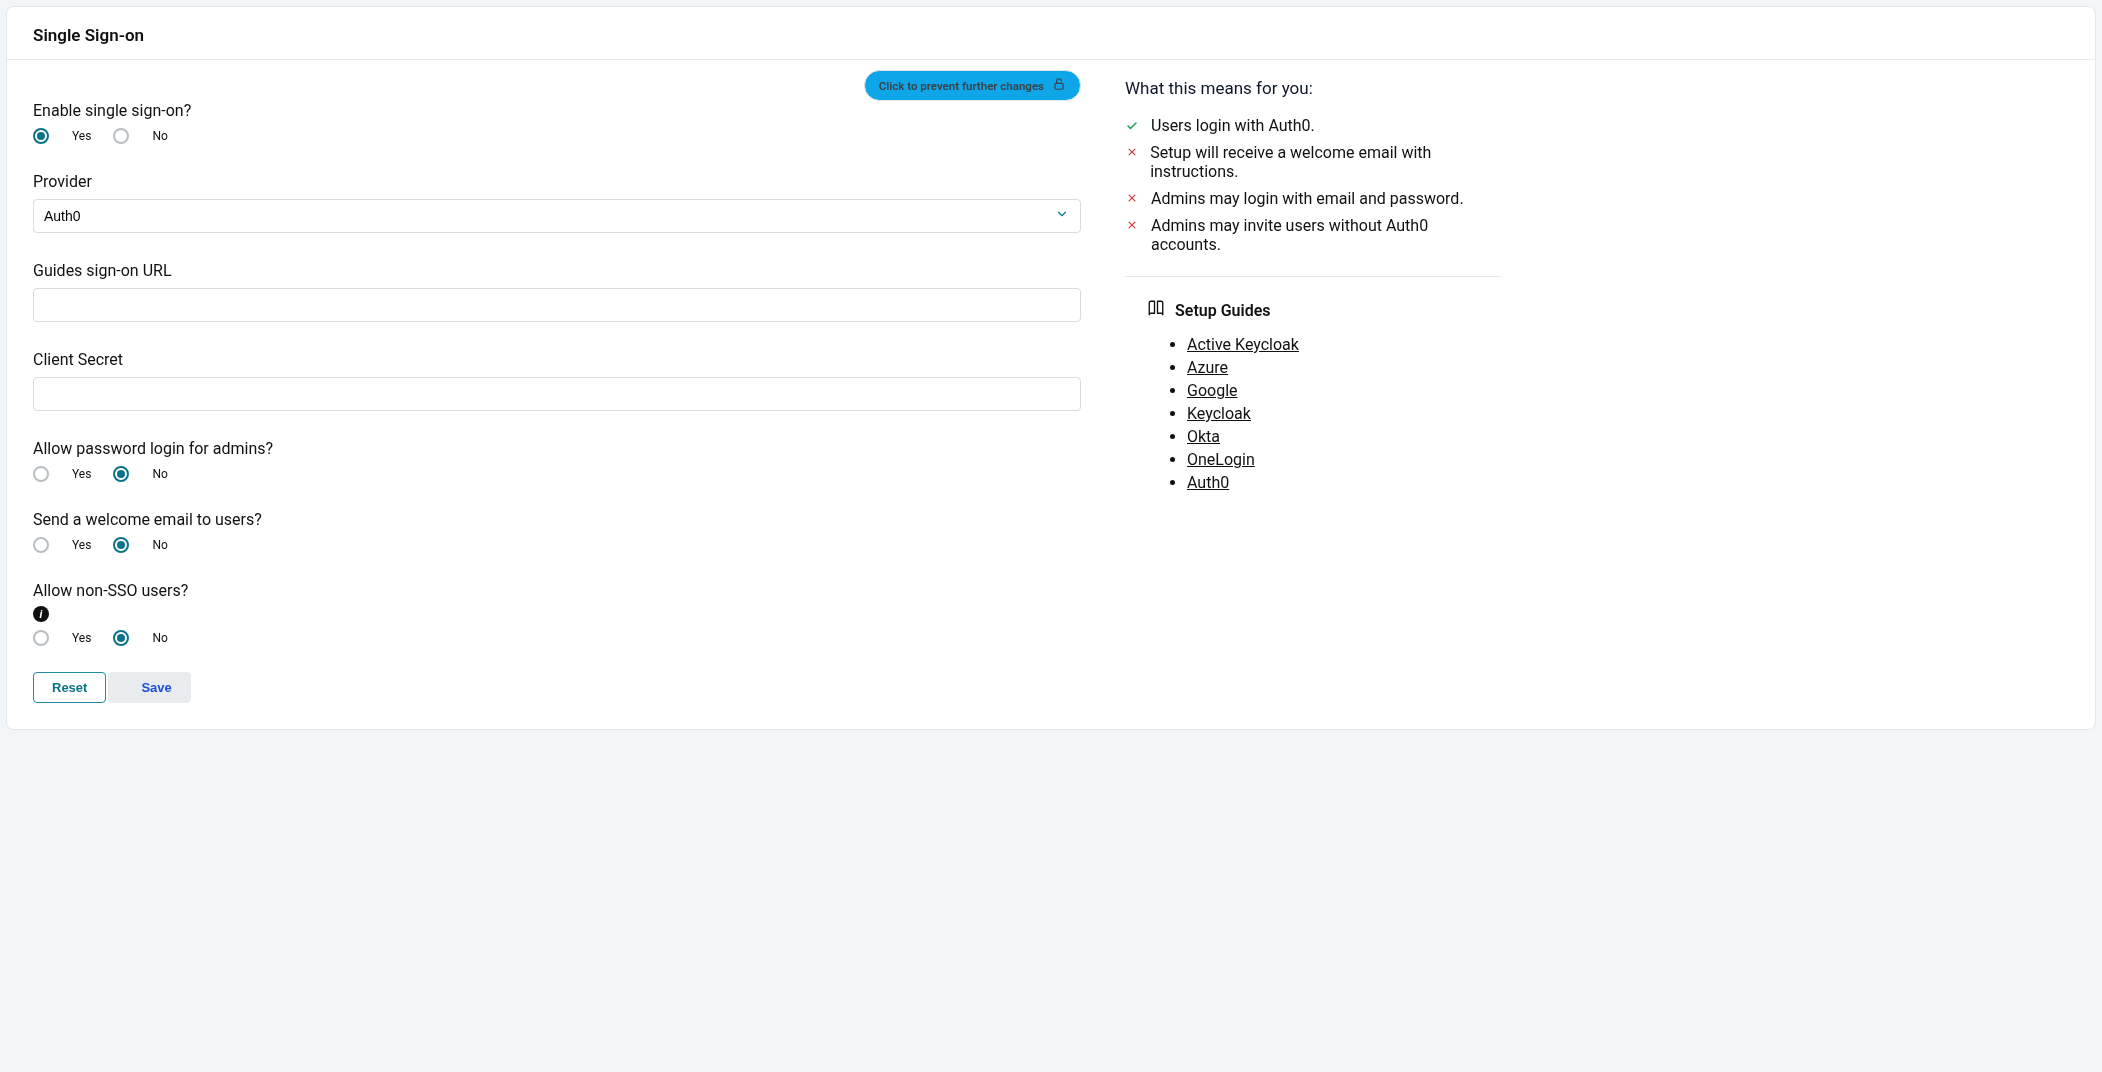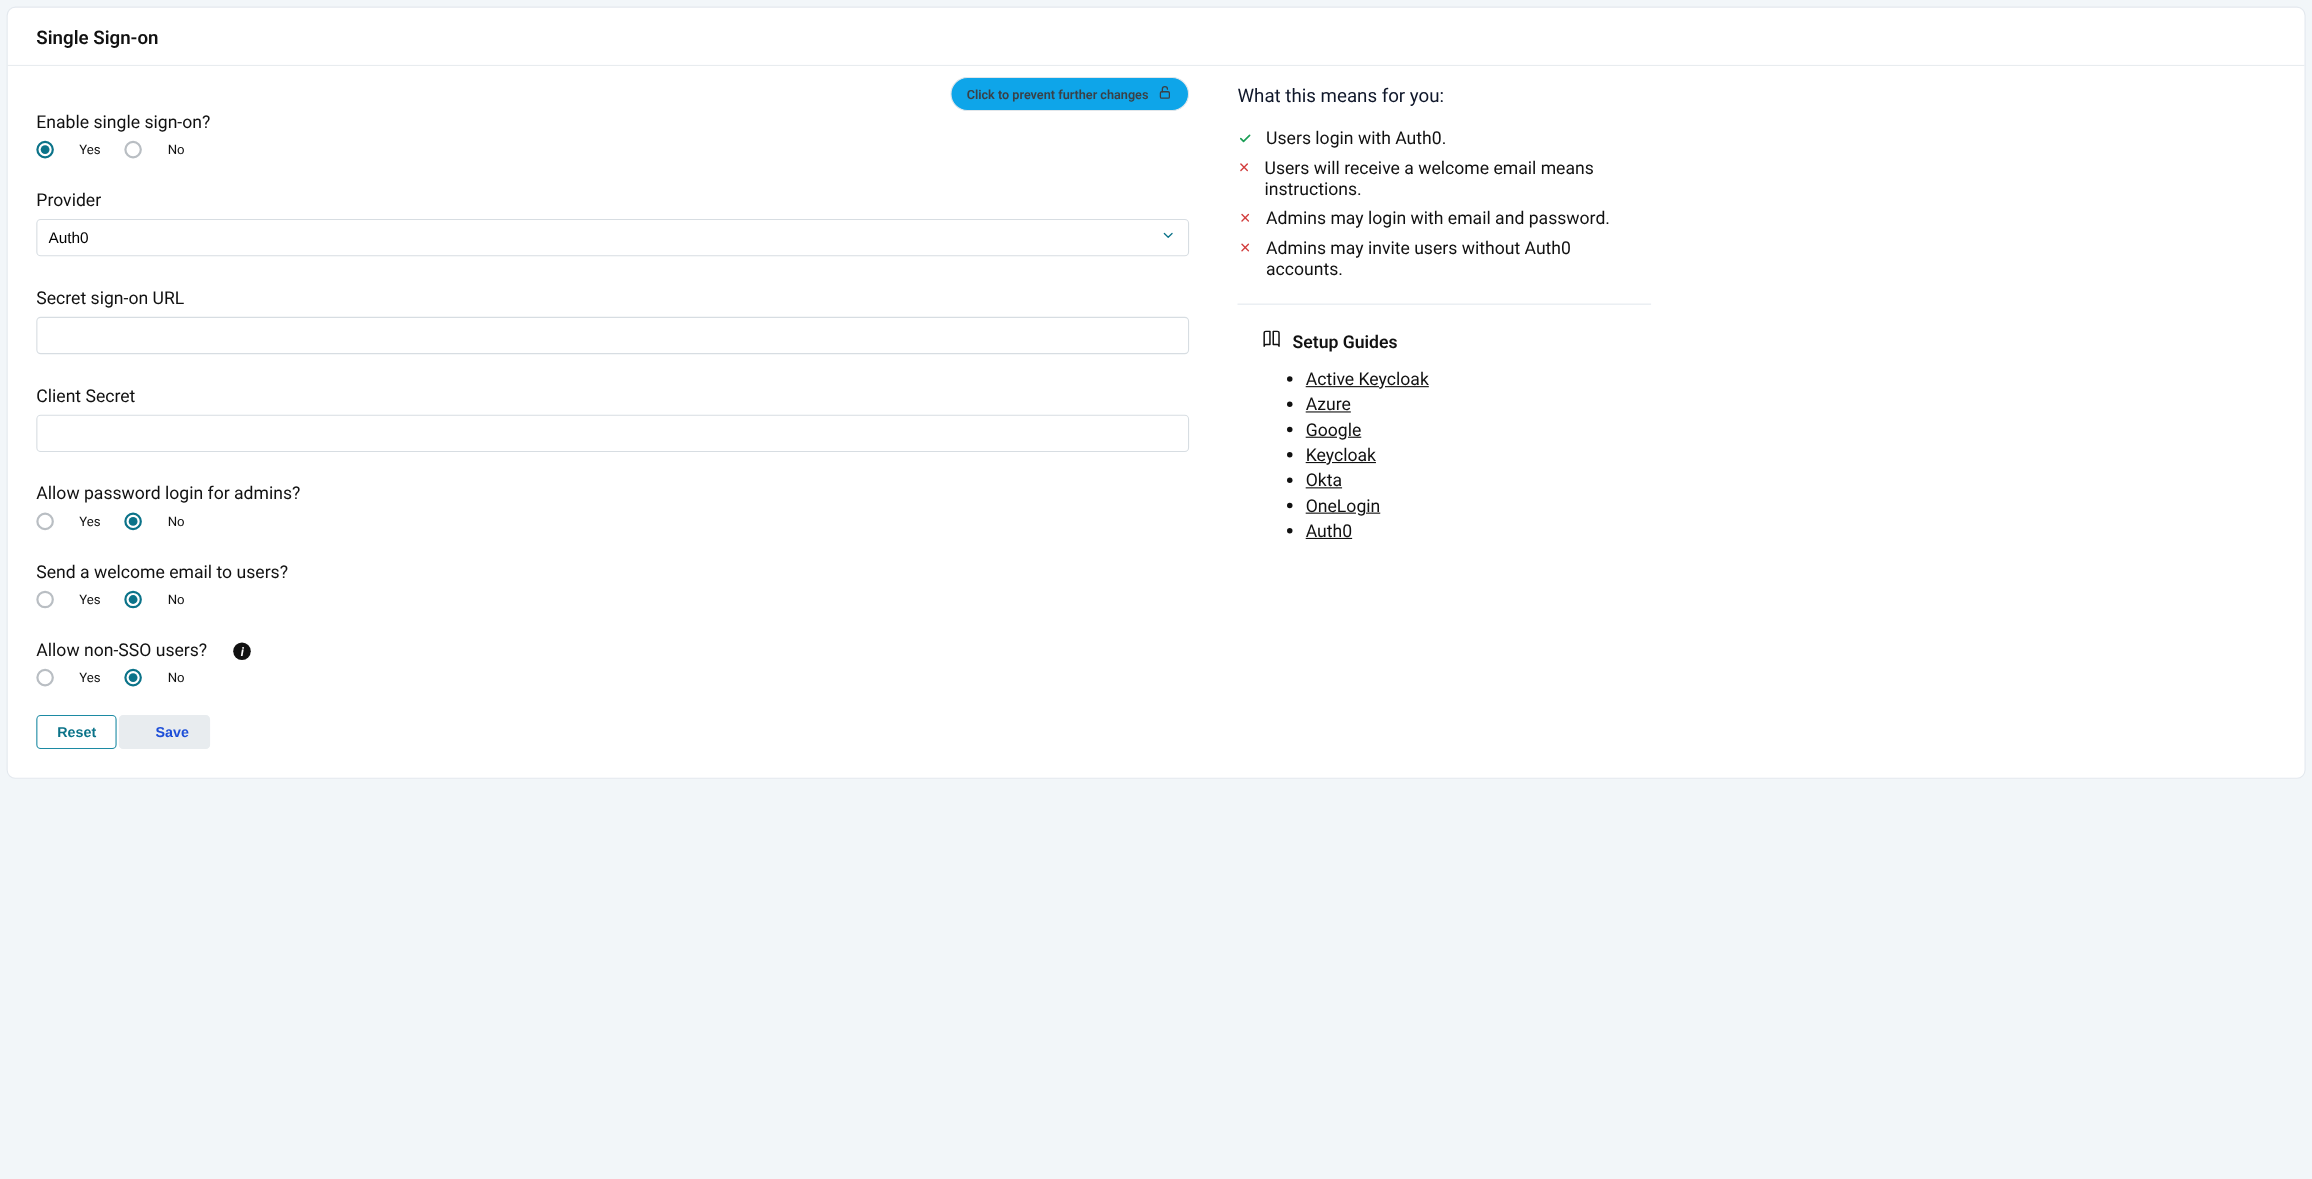--- a/index.html
+++ b/index.html
@@ -56,21 +56,21 @@
   }
   .lock-pill svg { width: 14px; height: 14px; stroke: #3b4045; }
   .form-group { margin-top: 28px; clear: both; }
   .form-group.first { margin-top: 28px; }
   .form-label {
     display: block;
     font-size: 16px;
     color: #111;
     margin-bottom: 8px;
   }
-  .form-label.inline-info { display: flex; align-items: flex-end; gap: 24px; }
+  .form-label.inline-info { display: flex; align-items: flex-start; gap: 6px; flex-direction: column; }
   .info-badge {
     display: inline-flex;
     align-items: center;
     justify-content: center;
     width: 16px; height: 16px;
     border-radius: 50%;
     background: #111;
     color: #fff;
     font-size: 11px;
     font-weight: 700;
@@ -177,21 +177,21 @@
           <input class="select-input" readonly="" value="Auth0" style="">
           <span class="select-caret">
             <svg viewBox="0 0 24 24" fill="none" stroke-width="2" stroke-linecap="round" stroke-linejoin="round">
                 <polyline points="6 9 12 15 18 9"></polyline>
               </svg>
           </span>
         </div>
       </div>
 
       <div class="form-group">
-        <label class="form-label">Secret sign-on URL</label>
+        <label class="form-label">Guides sign-on URL</label>
         <input class="text-input" type="text" value="" style="">
       </div>
 
 
       <div class="form-group">
         <label class="form-label">Client Secret</label>
         <input class="text-input" type="password" value="" style="">
       </div>
 
       <div class="form-group">
@@ -256,21 +256,21 @@
             </span>
             <span>Users login with Auth0.</span>
           </li>
           <li>
             <span class="impact-icon cross">
               <svg width="10" height="10" viewBox="0 0 24 24" fill="none" stroke-width="3" stroke-linecap="round" stroke-linejoin="round">
                 <line x1="5" y1="5" x2="19" y2="19"></line>
                 <line x1="19" y1="5" x2="5" y2="19"></line>
               </svg>
             </span>
-            <span>Users will receive a welcome email means instructions.</span>
+            <span>Setup will receive a welcome email with instructions.</span>
           </li>
           <li>
             <span class="impact-icon cross">
               <svg width="10" height="10" viewBox="0 0 24 24" fill="none" stroke-width="3" stroke-linecap="round" stroke-linejoin="round">
                 <line x1="5" y1="5" x2="19" y2="19"></line>
                 <line x1="19" y1="5" x2="5" y2="19"></line>
               </svg>
             </span>
             <span>Admins may login with email and password.</span>
           </li>

